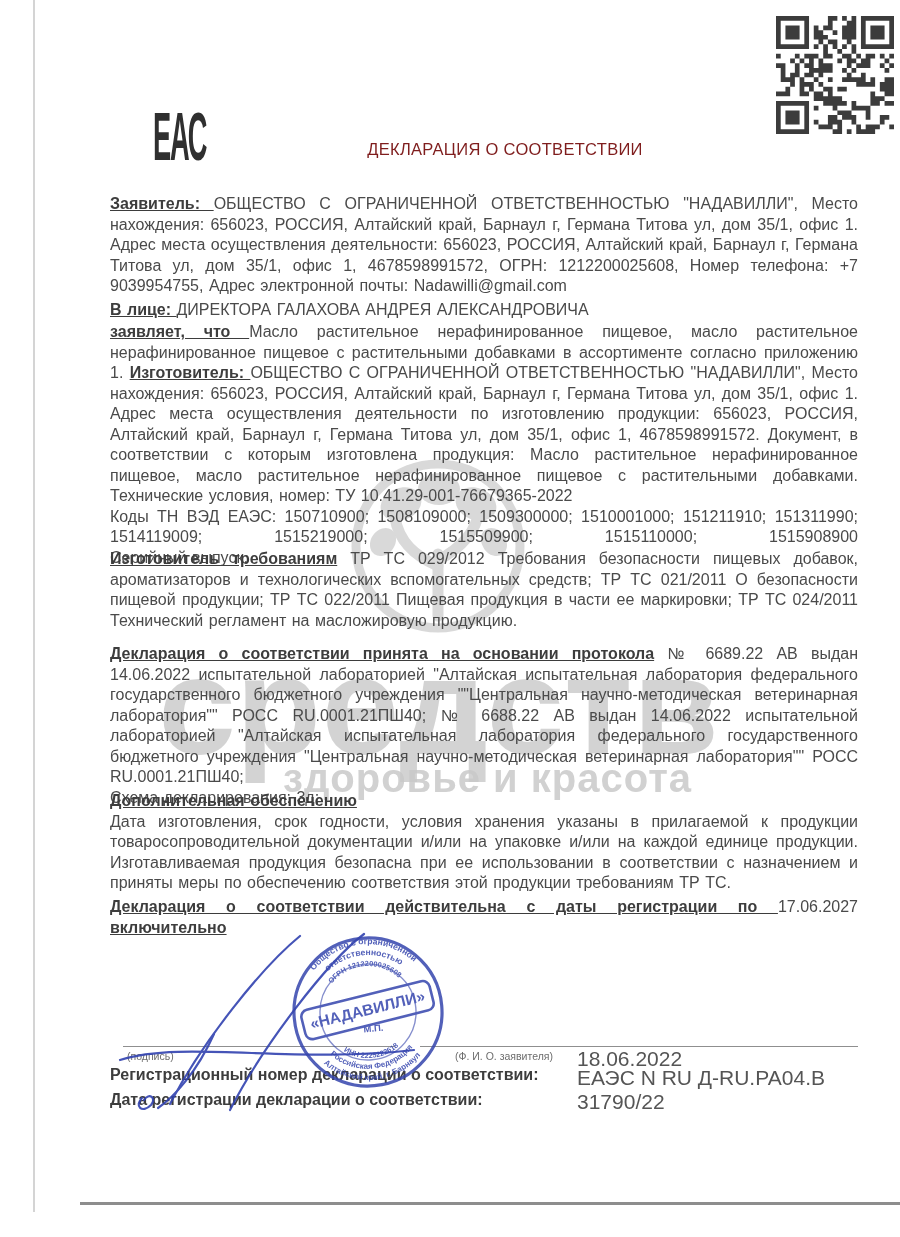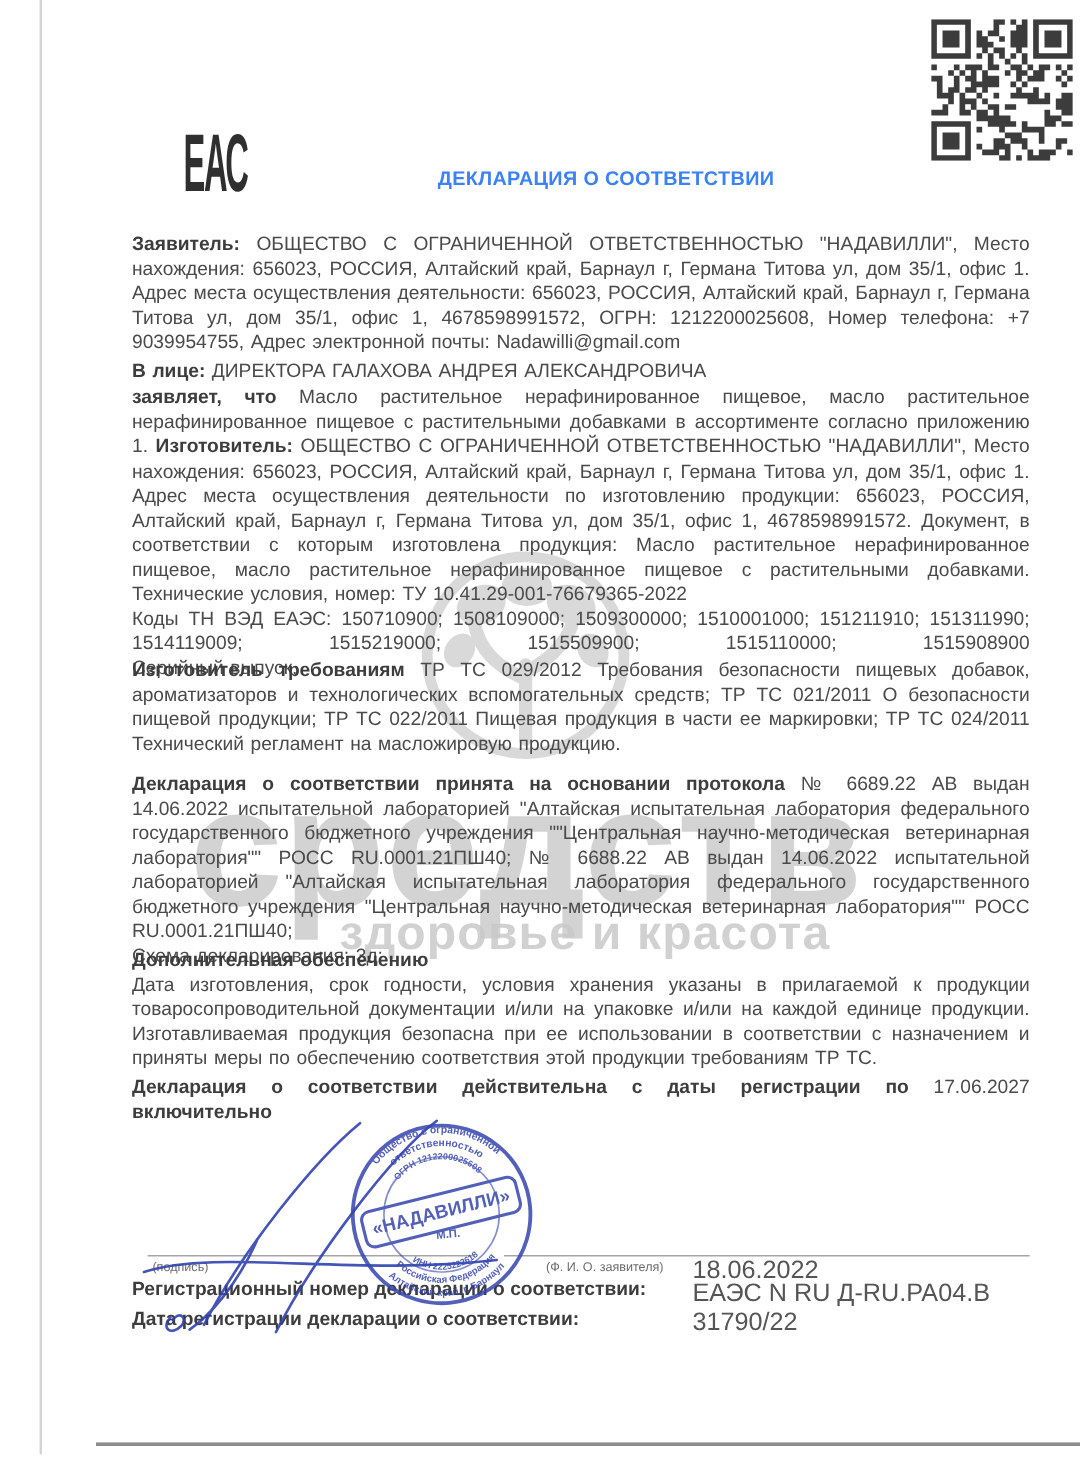--- a/index.html
+++ b/index.html
@@ -11,26 +11,26 @@
   
   .wm{position:absolute;z-index:1;color:#c9c9c9;}
   .wm-word{left:158px;top:636px;font-size:140px;line-height:1;font-weight:bold;opacity:.8;}
   .wm-tag{left:283px;top:756px;font-size:40px;font-weight:bold;letter-spacing:1px;opacity:.85;}
   .wm-logo{left:343px;top:458px;opacity:.7;}
   
   .eac{position:absolute;left:153px;top:102px;z-index:2;font-size:68px;line-height:1;
        font-weight:bold;color:#2f2f2f;transform:scale(.40,1);transform-origin:left top;letter-spacing:-3px;}
   .titles{position:absolute;left:150px;top:128px;width:710px;text-align:center;z-index:2;}
   .titles .t1{font-size:16.5px;font-weight:bold;color:#414141;letter-spacing:.3px;}
-  .titles .t2{font-size:16.5px;font-weight:bold;color:#3b82f6;letter-spacing:.3px;margin-top:12px;}
+  .titles .t2{font-size:16.5px;font-weight:normal;color:#7f1d1d;letter-spacing:.3px;margin-top:12px;}
   .qr{position:absolute;left:776px;top:16px;z-index:2;}
   
   .block{position:absolute;left:110px;width:748px;z-index:2;font-size:16px;line-height:20.5px;
          text-align:justify;word-spacing:1px;}
-  .block b, .boldlab{color:#3d3d3d;}
+  .block b, .boldlab{color:#3d3d3d;text-decoration:underline;}
   .codes{text-align:justify;text-align-last:justify;}
   .noj{text-align:left;text-align-last:left;}
   #blk-applicant{top:194px;} #blk-person{top:300px;} #blk-declares{top:322px;}
   #blk-compliance{top:549px;} #blk-basis{top:632px;margin-top:12px;} #blk-additional{top:791px;}
   #blk-validity{top:897px;}
   
   .sig-line{position:absolute;z-index:2;border-bottom:1px solid #8f8f8f;height:1px;}
   #line-sign{left:123px;top:1045px;width:272px;}
   #line-name{left:420px;top:1045px;width:438px;}
   .small-label{position:absolute;z-index:2;font-size:10.5px;color:#6d6d6d;}

